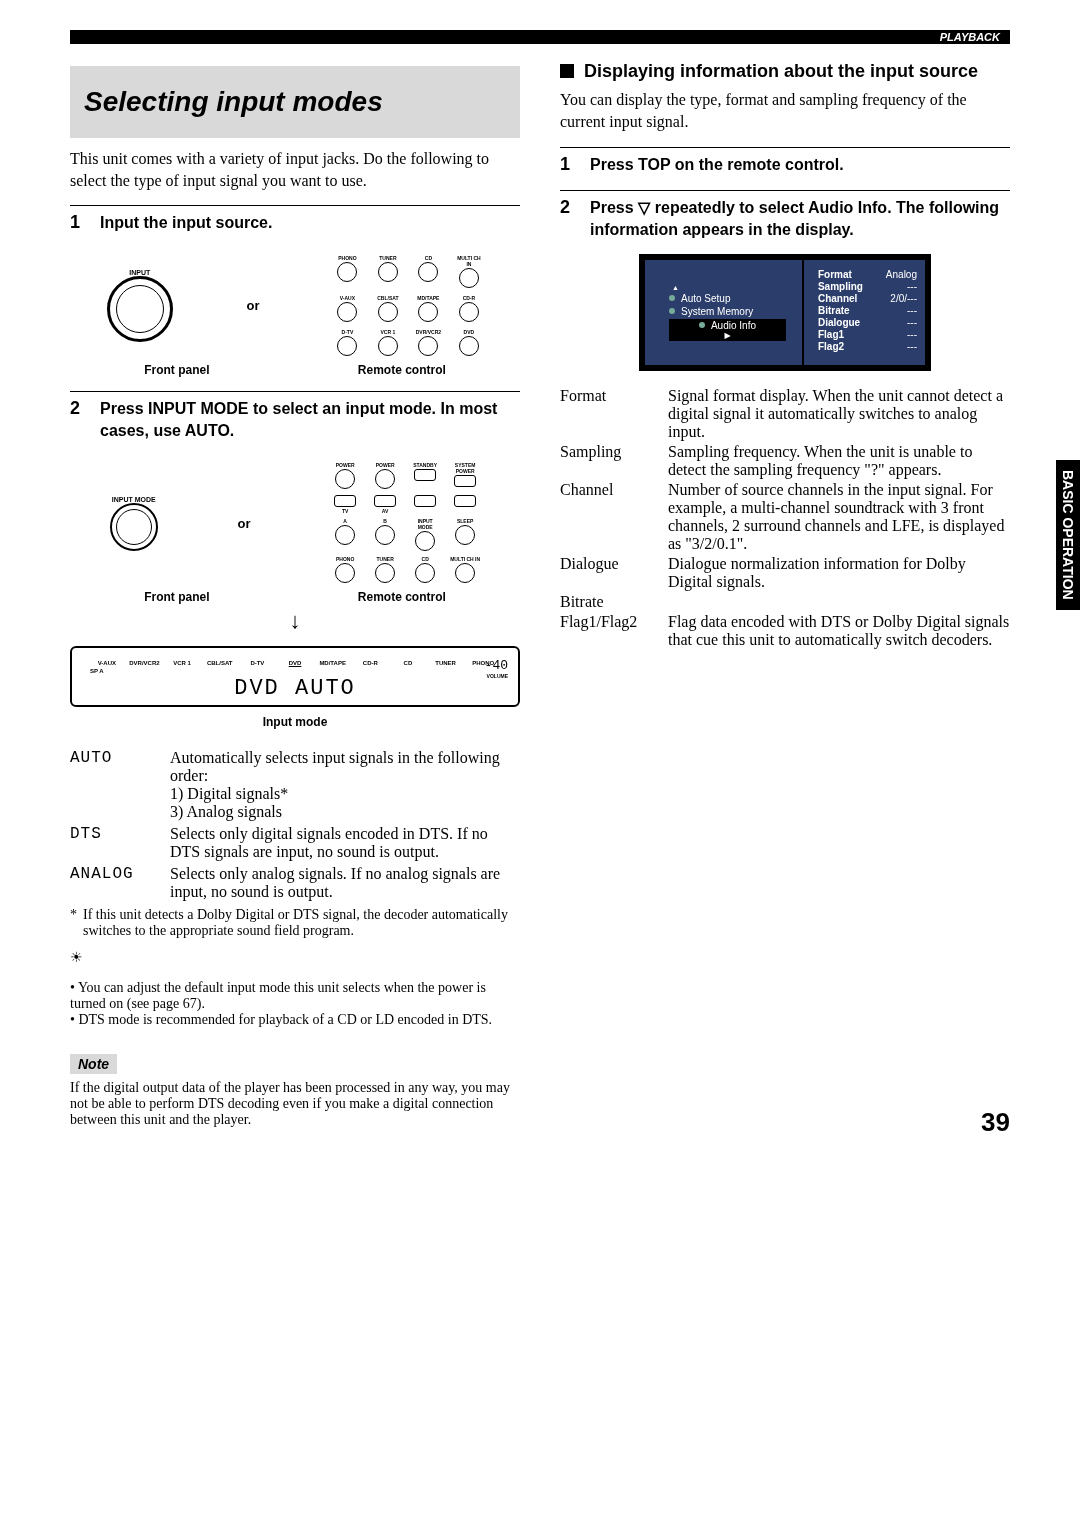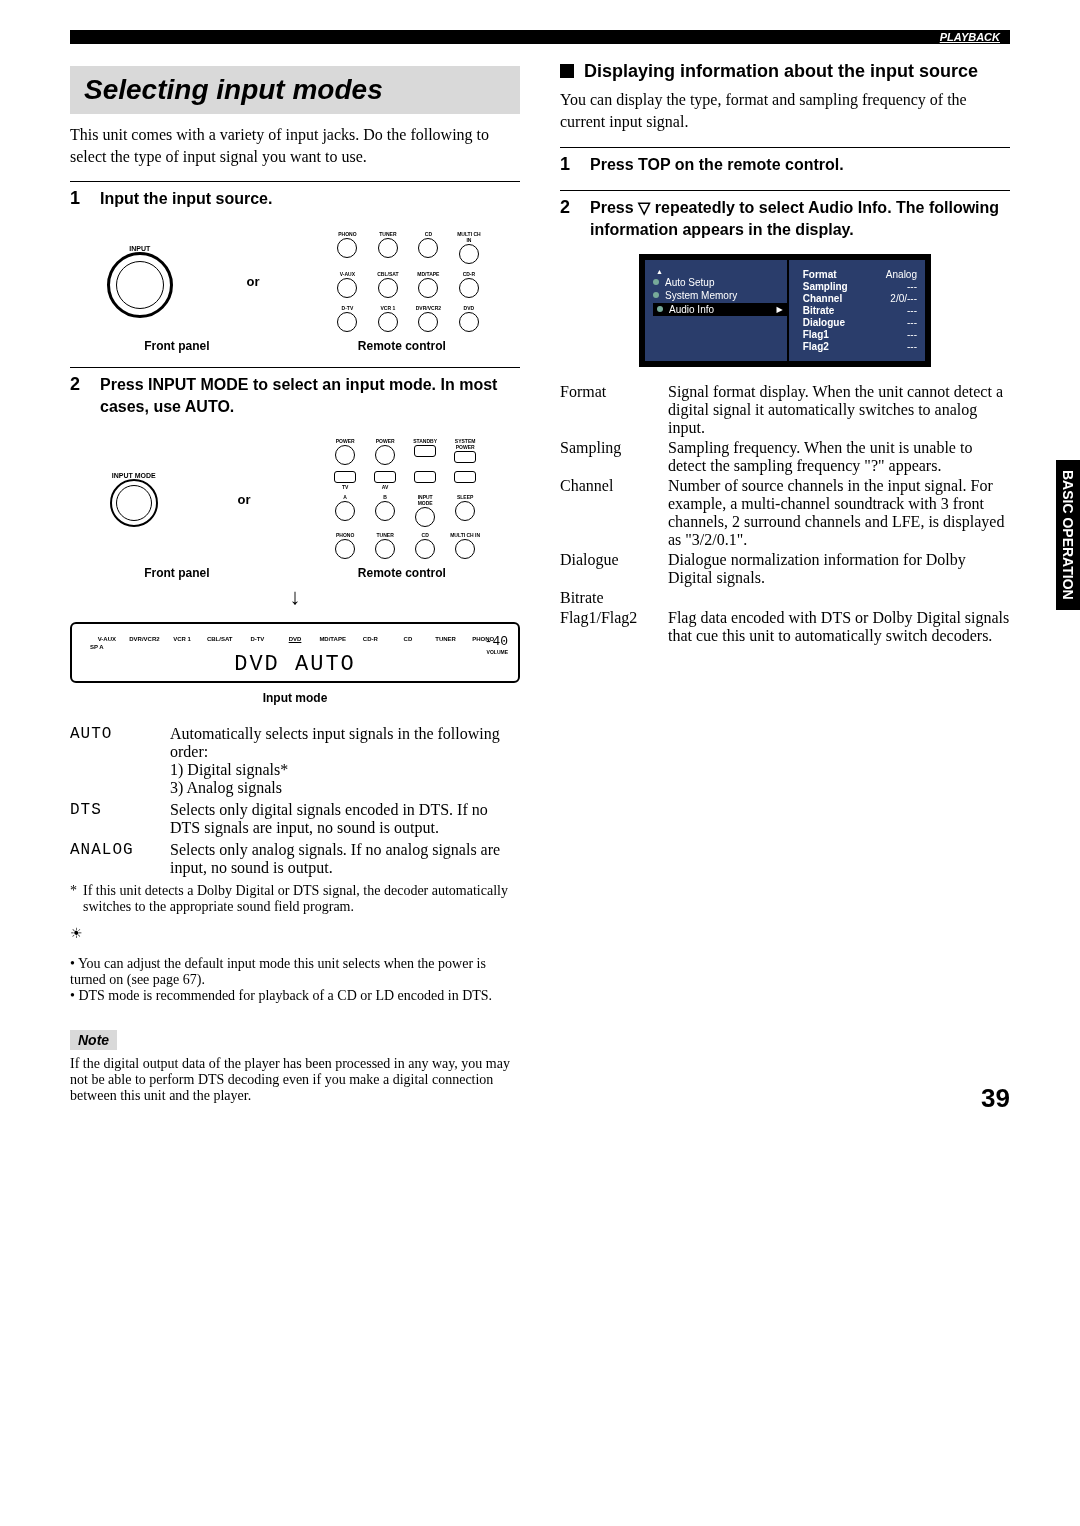--- a/index.html
+++ b/index.html
@@ -23,33 +23,32 @@
   .toplabel {
     position: absolute;
     right: 10px;
     top: 0;
     color: #fff;
     font-family: Arial, sans-serif;
     font-weight: bold;
     font-style: italic;
     font-size: 11px;
     line-height: 14px;
-    text-decoration: underline;
   }
   .cols {
     display: flex;
     gap: 40px;
   }
   .col {
     flex: 1;
     min-width: 0;
   }
   .title-box {
     background: #d9d9d9;
-    padding: 8px 14px;
+    padding: 20px 14px;
     margin-top: 18px;
     margin-bottom: 10px;
   }
   .title-box span {
     font-style: italic;
     font-weight: bold;
     font-size: 28px;
     font-family: Arial, sans-serif;
   }
   .body-text {
@@ -151,25 +150,25 @@
     line-height: 1.3;
   }
   .black-sq { width: 14px; height: 14px; background: #000; margin-top: 4px; flex-shrink: 0; }
   .osd-outer {
     background: #000;
     padding: 6px;
     width: 280px;
     margin: 12px auto;
   }
   .osd-inner { display: flex; }
-  .osd-left { background: #2a3d6b; padding: 8px; flex: 1.1; font-family: Arial, sans-serif; font-size: 10px; color: #fff; }
+  .osd-left { background: #2a3d6b; padding: 24px; flex: 1.1; font-family: Arial, sans-serif; font-size: 10px; color: #fff; }
   .osd-right { background: #2a3d6b; padding: 8px 8px 8px 14px; flex: 1; font-family: Arial, sans-serif; font-size: 10px; color: #fff; margin-left: 2px; }
   .osd-item { display: flex; align-items: center; gap: 6px; margin: 2px 0; }
   .osd-dot { width: 6px; height: 6px; border-radius: 50%; background: #7a9; }
-  .osd-highlight { background: #000; padding: 1px 4px; display: inline-flex; align-items: center; justify-content: space-between; width: 100%; }
+  .osd-highlight { background: #000; padding: 1px 4px; display: inline-flex; align-items: center; justify-content: space-between; width: 100%; flex-direction: column; }
   .osd-arrow { color: #fff; font-size: 8px; }
   .osd-rrow { display: flex; justify-content: space-between; gap: 20px; margin: 1px 0; }
   .osd-rrow .k { font-weight: bold; }
   .def-table { margin-top: 16px; font-size: 16px; }
   .def-row { display: flex; gap: 8px; margin-bottom: 2px; }
   .def-key { width: 100px; flex-shrink: 0; }
   .def-val { flex: 1; }
   .side-tabs {
     position: absolute;
     right: 0;

